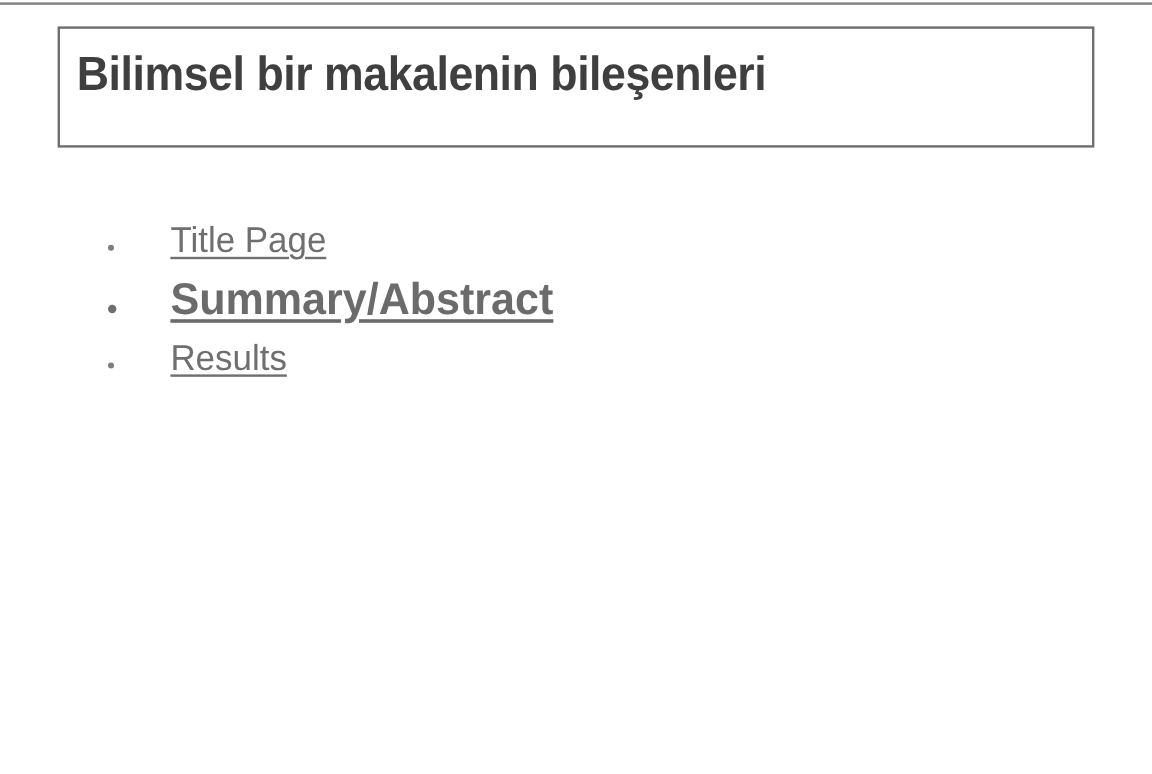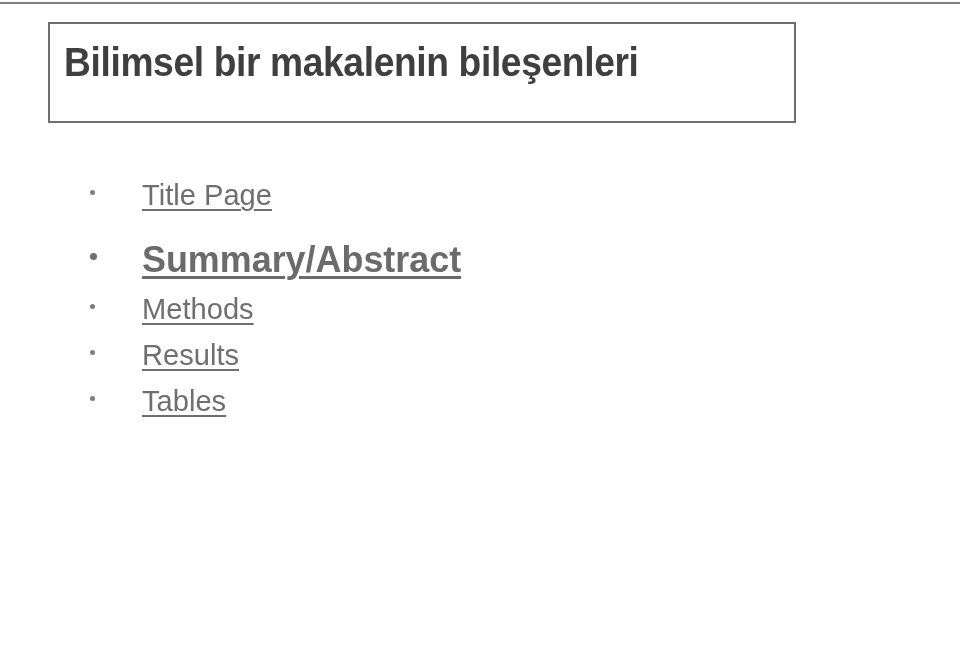--- a/index.html
+++ b/index.html
@@ -29,21 +29,21 @@
     width: 960px;
     height: 2px;
     background: #808080;
   }
 
   
   #title-box {
     position: absolute;
     left: 48px;
     top: 22px;
-    width: 748px;
+    width: 864px;
     height: 101px;
     border: 2px solid #6e6e6e;
     box-sizing: border-box;
     background: #ffffff;
   }
 
   #title-text {
     position: absolute;
     left: 14px;
     top: 14px;
@@ -64,21 +64,21 @@
     left: 90px;
     top: 172px;
     width: 840px;
     margin: 0;
     padding: 0;
     list-style: none;
   }
 
   .bullet-row {
     display: flex;
-    align-items: center;
+    align-items: flex-end;
     height: 46px;
   }
 
   .bullet-marker {
     flex: 0 0 auto;
     width: 52px;
     color: #7d7d7d;
     font-size: 18px;
     line-height: 1;
     position: relative;
@@ -102,21 +102,20 @@
     text-underline-offset: 4px;
     text-decoration-thickness: 2px;
     transform: scaleX(0.97);
     transform-origin: left center;
     white-space: nowrap;
   }
 
   
   .bullet-row.is-emphasis {
     height: 52px;
-    margin-top: 16px;
   }
   .bullet-row.is-emphasis .bullet-label {
     font-size: 37px;
     line-height: 40px;
     font-weight: bold;
     color: #6b6b6b;
     text-decoration-thickness: 3px;
   }
   .bullet-row.is-emphasis .bullet-marker .dot {
     width: 7px;
@@ -139,25 +138,17 @@
       <li class="bullet-row">
         <span class="bullet-marker"><span class="dot"></span></span>
         <span class="bullet-label">Title Page</span>
       </li>
       <li class="bullet-row is-emphasis">
         <span class="bullet-marker"><span class="dot"></span></span>
         <span class="bullet-label">Summary/Abstract</span>
       </li>
       <li class="bullet-row">
         <span class="bullet-marker"><span class="dot"></span></span>
-        <span class="bullet-label">Methods</span>
-      </li>
-      <li class="bullet-row">
-        <span class="bullet-marker"><span class="dot"></span></span>
         <span class="bullet-label">Results</span>
-      </li>
-      <li class="bullet-row">
-        <span class="bullet-marker"><span class="dot"></span></span>
-        <span class="bullet-label">Tables</span>
       </li>
     </ul>
 
 </div>
 
 </body></html>

